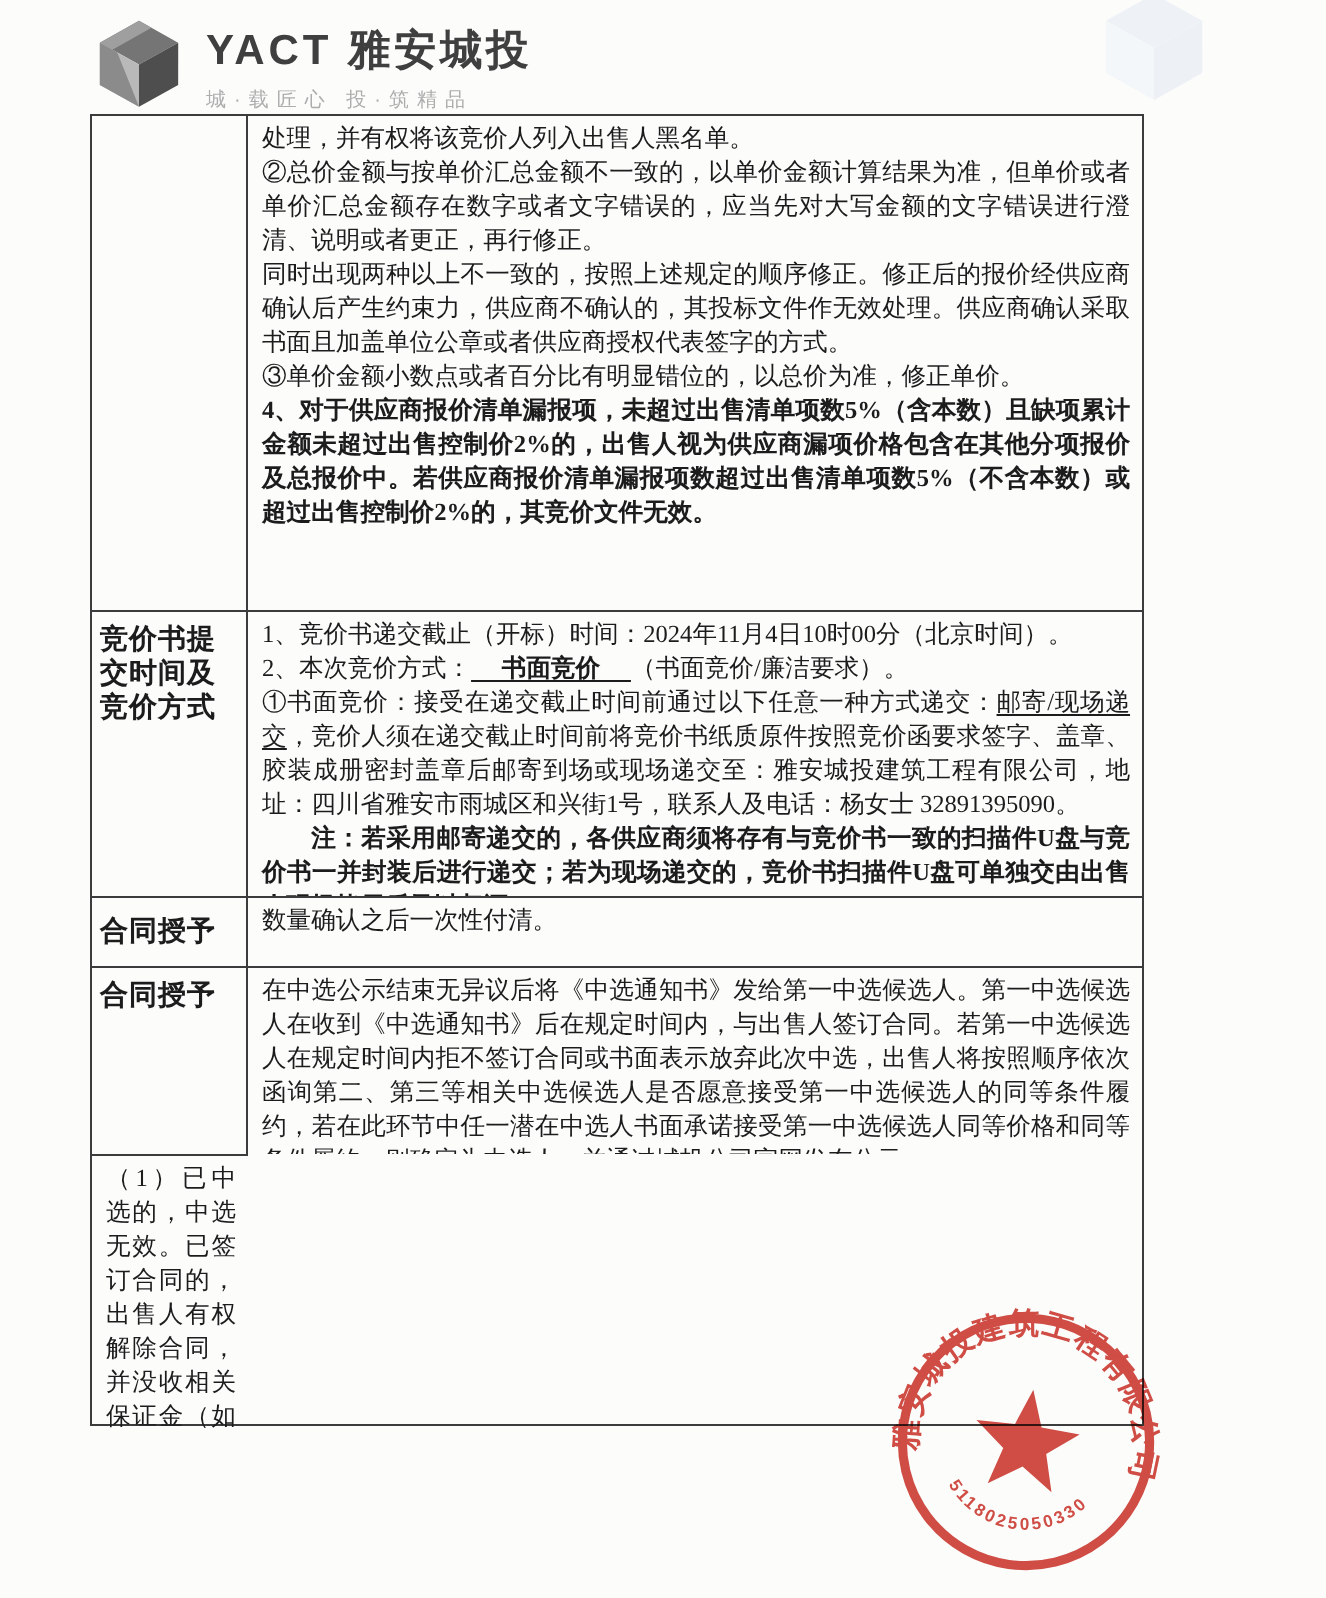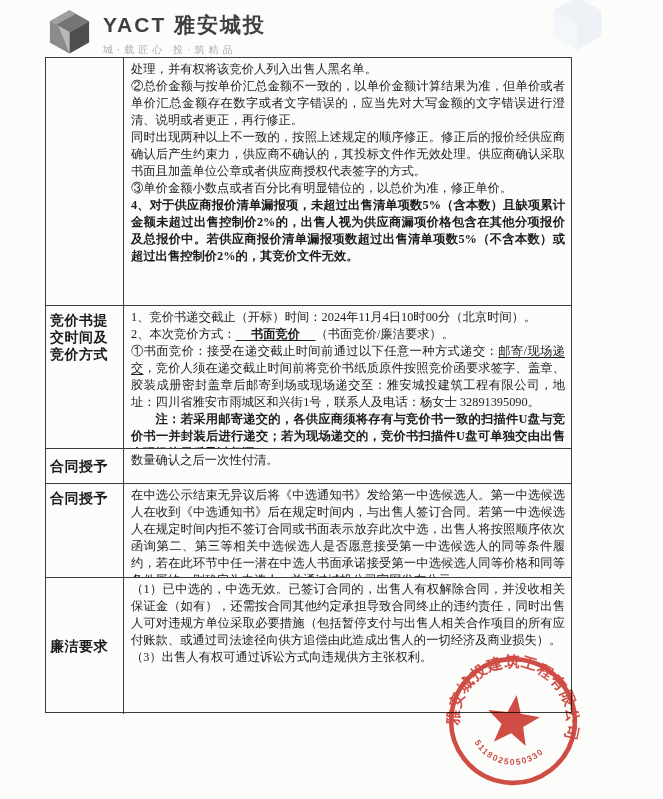--- a/index.html
+++ b/index.html
@@ -103,21 +103,20 @@
     <div class="cell lab bt vc r3">合同授予</div>
     <div class="cell con bt r3">
       <p>数量确认之后一次性付清。</p>
     </div>
 
     <div class="cell lab bt r4">合同授予</div>
     <div class="cell con bt r4">
       <p>在中选公示结束无异议后将《中选通知书》发给第一中选候选人。第一中选候选人在收到《中选通知书》后在规定时间内，与出售人签订合同。若第一中选候选人在规定时间内拒不签订合同或书面表示放弃此次中选，出售人将按照顺序依次函询第二、第三等相关中选候选人是否愿意接受第一中选候选人的同等条件履约，若在此环节中任一潜在中选人书面承诺接受第一中选候选人同等价格和同等条件履约，则确定为中选人，并通过城投公司官网发布公示。</p>
     </div>
 
-    <div class="cell lab bt vc r5">廉洁要求</div>
     <div class="cell con bt r5">
       <p>（1）已中选的，中选无效。已签订合同的，出售人有权解除合同，并没收相关保证金（如有），还需按合同其他约定承担导致合同终止的违约责任，同时出售人可对违规方单位采取必要措施（包括暂停支付与出售人相关合作项目的所有应付账款、或通过司法途径向供方追偿由此造成出售人的一切经济及商业损失）。</p>
       <p>（3）出售人有权可通过诉讼方式向违规供方主张权利。</p>
 
     </div>
   </div>
 
   <svg class="seal" viewBox="0 0 150 150" aria-hidden="false">
     <defs>
       <path id="sealArc" d="M 26,98 A 54,54 0 1 1 124,98" fill="none"></path>

